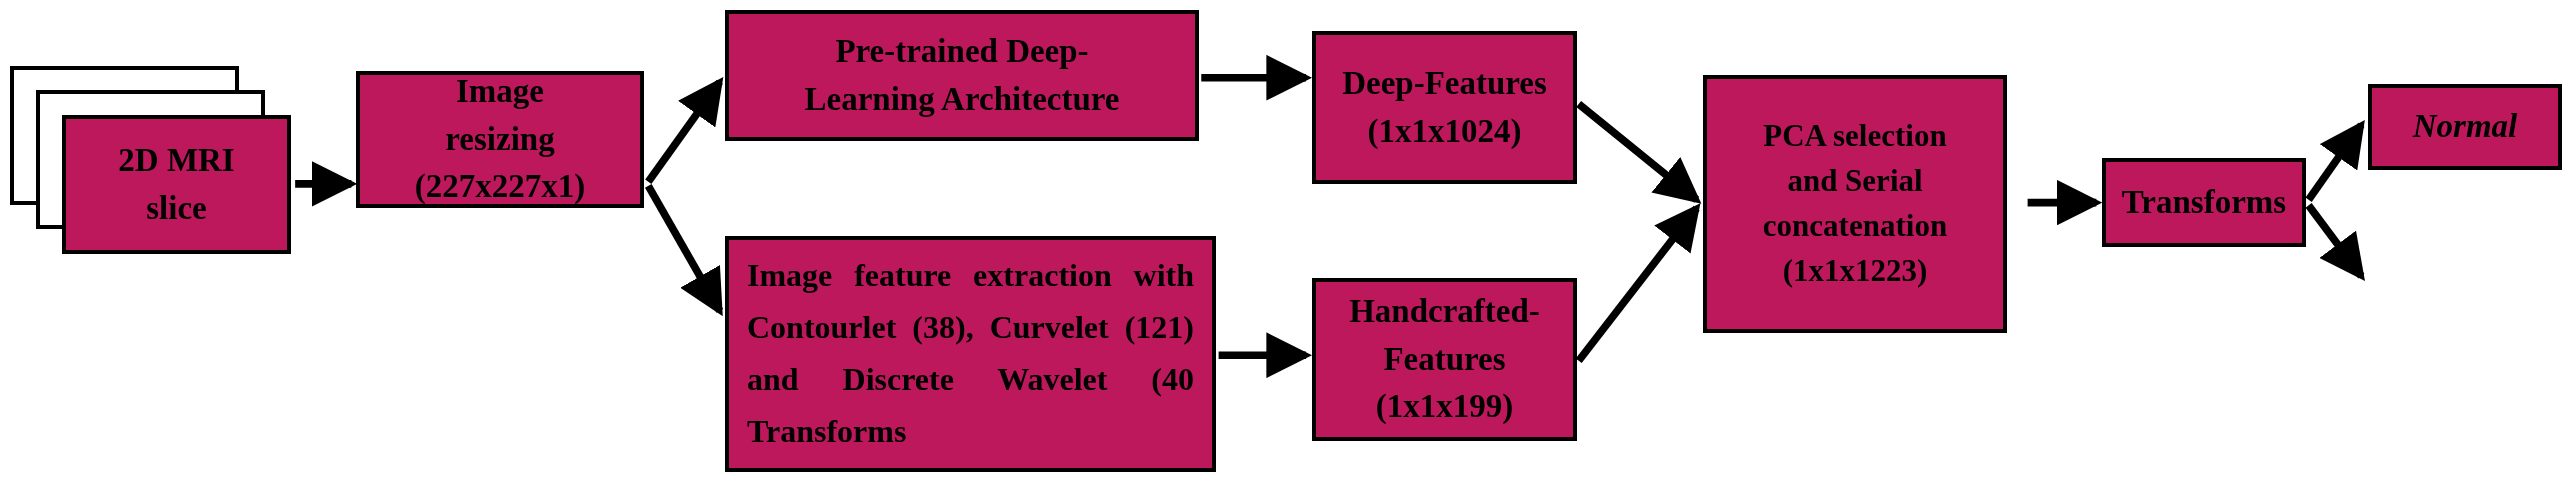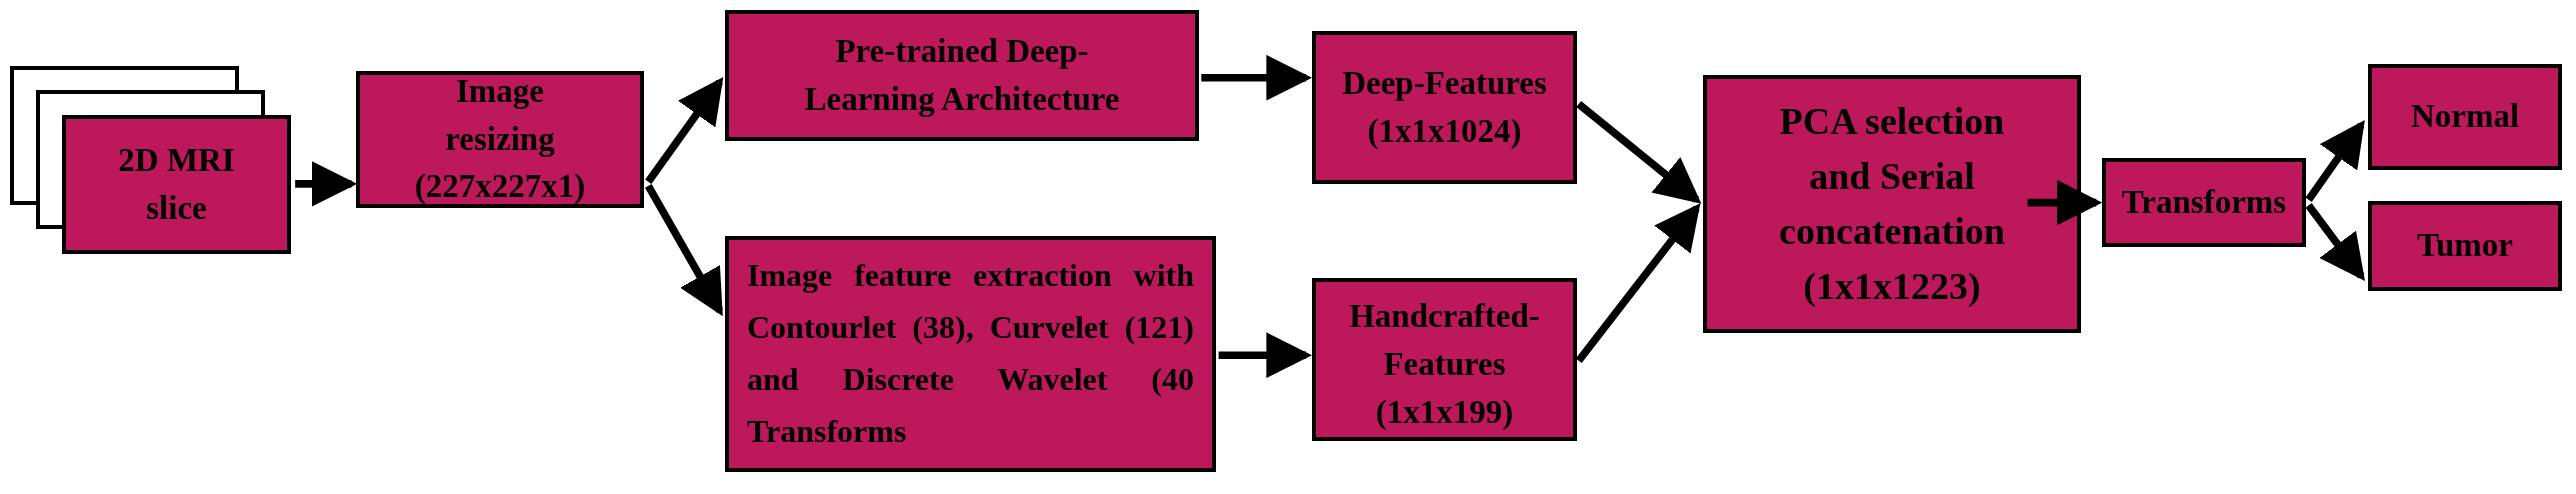--- a/index.html
+++ b/index.html
@@ -58,30 +58,30 @@
     text-align-last: left;
     padding: 0 18px;
     line-height: 1.62;
     white-space: normal;
   }
 
   #deep-feat-box { left: 1312px; top: 31px; width: 265px; height: 153px;
                    font-size: 33px; }
 
   #hand-feat-box { left: 1312px; top: 278px; width: 265px; height: 163px;
-                   font-size: 33px; align-items: flex-end; }
+                   font-size: 33px; }
 
-  #pca-box { left: 1703px; top: 75px; width: 378px; height: 258px;
-             font-size: 38px; }
+  #pca-box { left: 1703px; top: 75px; width: 304px; height: 258px;
+             font-size: 31px; }
 
   #classifier-box { left: 2102px; top: 158px; width: 204px; height: 89px;
                     font-size: 33px; }
 
-  #normal-box { left: 2368px; top: 64px; width: 194px; height: 106px;
-                font-size: 33px; }
+  #normal-box { left: 2368px; top: 84px; width: 194px; height: 86px;
+                font-size: 33px; font-style: italic; }
 
   #tumor-box  { left: 2368px; top: 201px; width: 194px; height: 90px;
                 font-size: 33px; }
 
   #connectors {
     position: absolute;
     left: 0; top: 0;
     width: 2576px;
     height: 494px;
     z-index: 5;
@@ -134,23 +134,20 @@
   </div>
 
   <div class="box" id="classifier-box">
     <span class="txt">Transforms</span>
   </div>
 
   <div class="box" id="normal-box">
     <span class="txt">Normal</span>
   </div>
 
-  <div class="box" id="tumor-box">
-    <span class="txt">Tumor</span>
-  </div>
 
   <svg id="connectors" viewBox="0 0 3710 712">
     <defs>
       <marker id="arrowhead" markerWidth="6" markerHeight="6" refX="5.2" refY="3" orient="auto" markerUnits="strokeWidth">
         <path d="M0,0 L6,3 L0,6 Z" fill="#000000"></path>
       </marker>
     </defs>
     <g stroke="#000000" stroke-width="11" fill="none" marker-end="url(#arrowhead)">
       <line x1="424" y1="265" x2="505" y2="265"></line>
       <line x1="933" y1="262" x2="1036" y2="118"></line>

